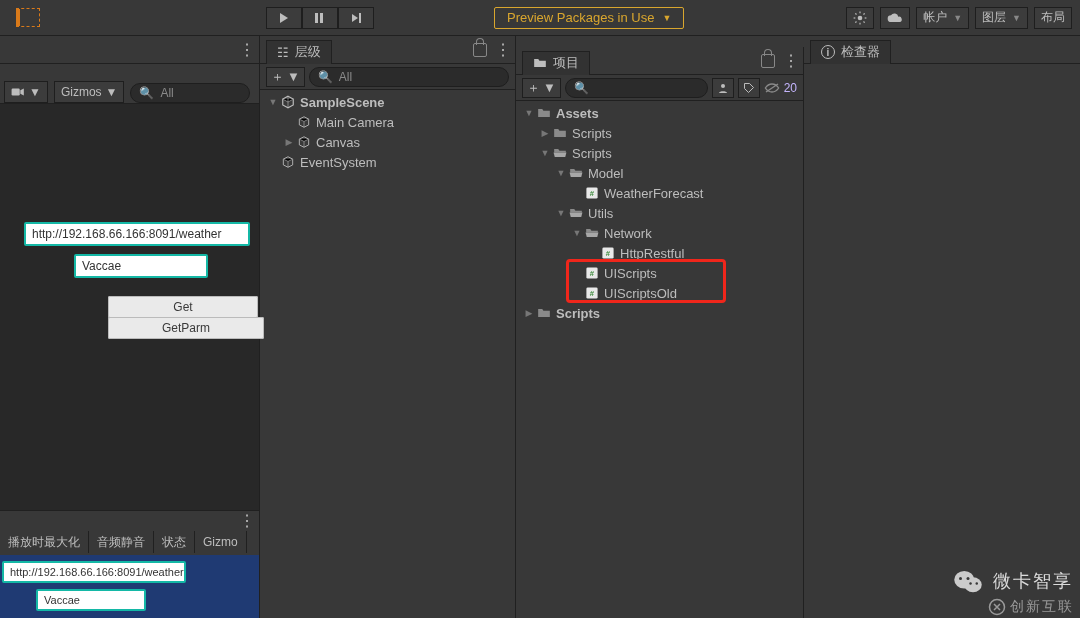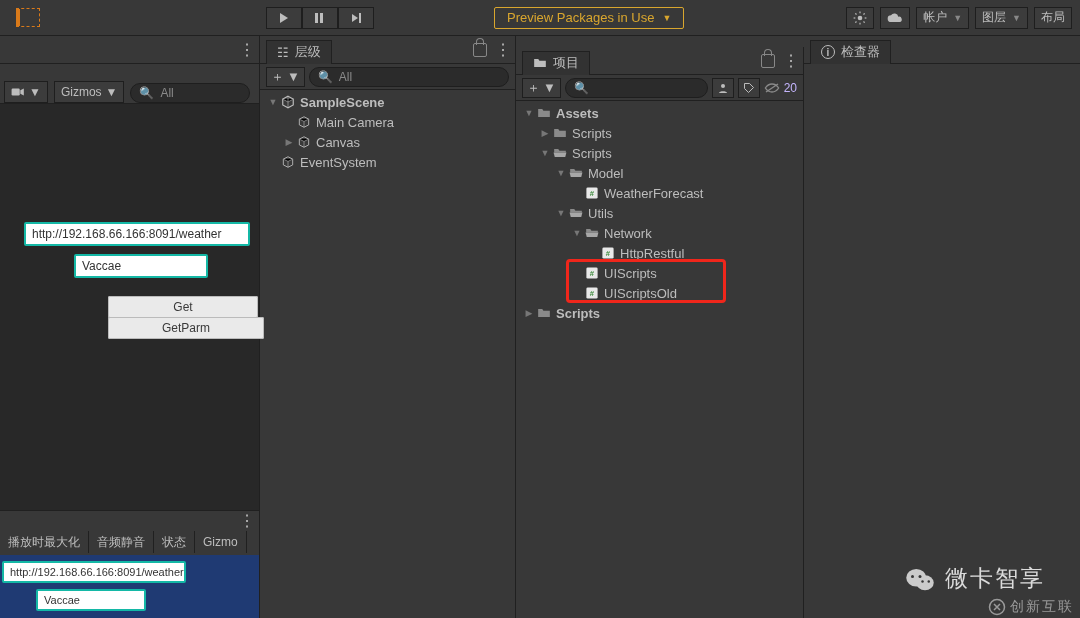--- a/index.html
+++ b/index.html
@@ -60,21 +60,21 @@
 
 .game-panel { height:108px; border-top:1px solid #202020; display:flex; flex-direction:column; }
 .game-tabs { height:24px; display:flex; align-items:flex-start; gap:0; background:#383838; }
 .game-tabs .gt { padding:0 8px; height:22px; display:flex; align-items:center; font-size:12px; border-right:1px solid #202020; cursor:pointer; }
 .game-body { flex:1; background:#1f3a73; position:relative; overflow:hidden; }
 
 
 .hl { position:absolute; border:3px solid #f0261b; border-radius:4px; pointer-events:none; }
 
 
-.wm { position:absolute; right:35px; bottom:24px; display:flex; align-items:center; gap:10px; color:#e9e9e9; font-size:23px; letter-spacing:2px; opacity:.92; }
+.wm { position:absolute; right:7px; bottom:24px; display:flex; align-items:center; gap:10px; color:#e9e9e9; font-size:18px; letter-spacing:2px; opacity:.92; }
 .wm svg { opacity:.9; }
 .wm2 { position:absolute; right:6px; bottom:2px; color:#9a9a9a; font-size:14px; letter-spacing:2px; display:flex; align-items:center; gap:4px; }
 
 
 .i-play { width:0; height:0; border-left:8px solid #bdbdbd; border-top:5px solid transparent; border-bottom:5px solid transparent; }
 .i-pause { width:10px; height:10px; display:flex; gap:2px; }
 .i-pause span { width:3px; background:#bdbdbd; }
 .i-step { display:flex; align-items:center; }
 .i-step .b { width:2px; height:10px; background:#bdbdbd; margin-left:1px; }
 </style>

